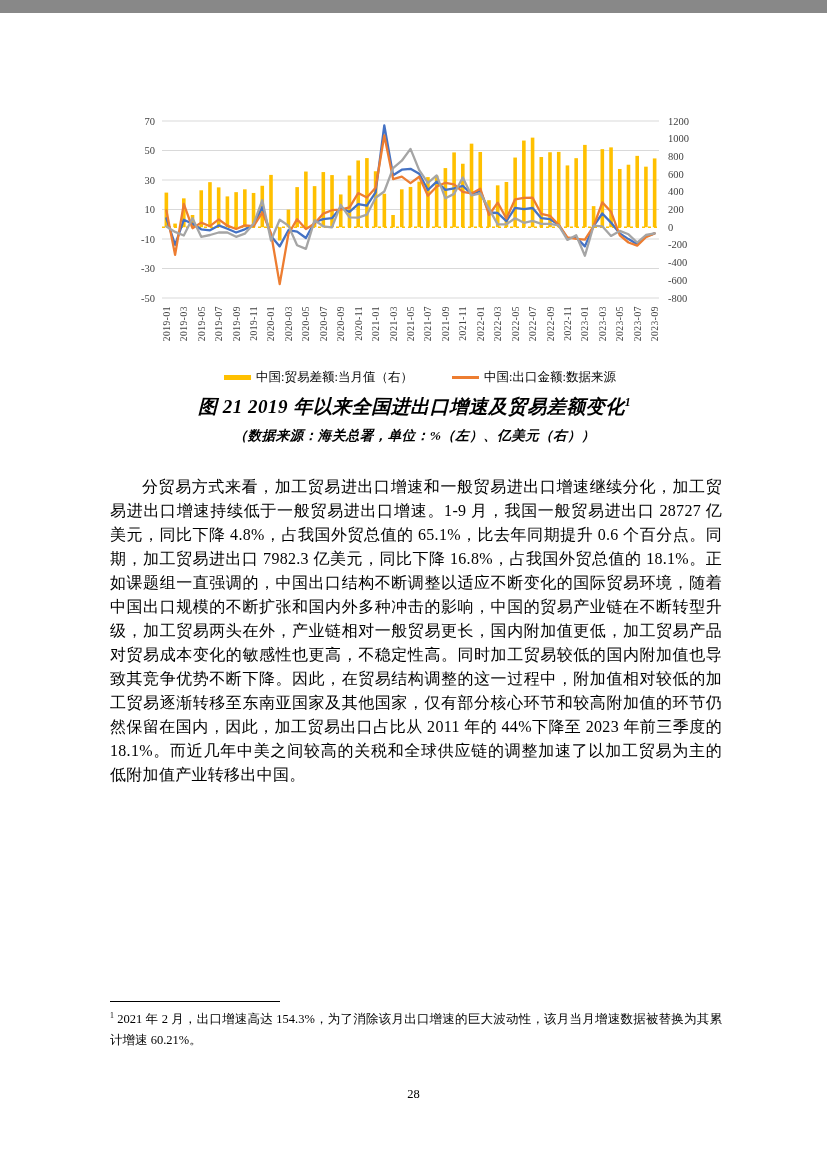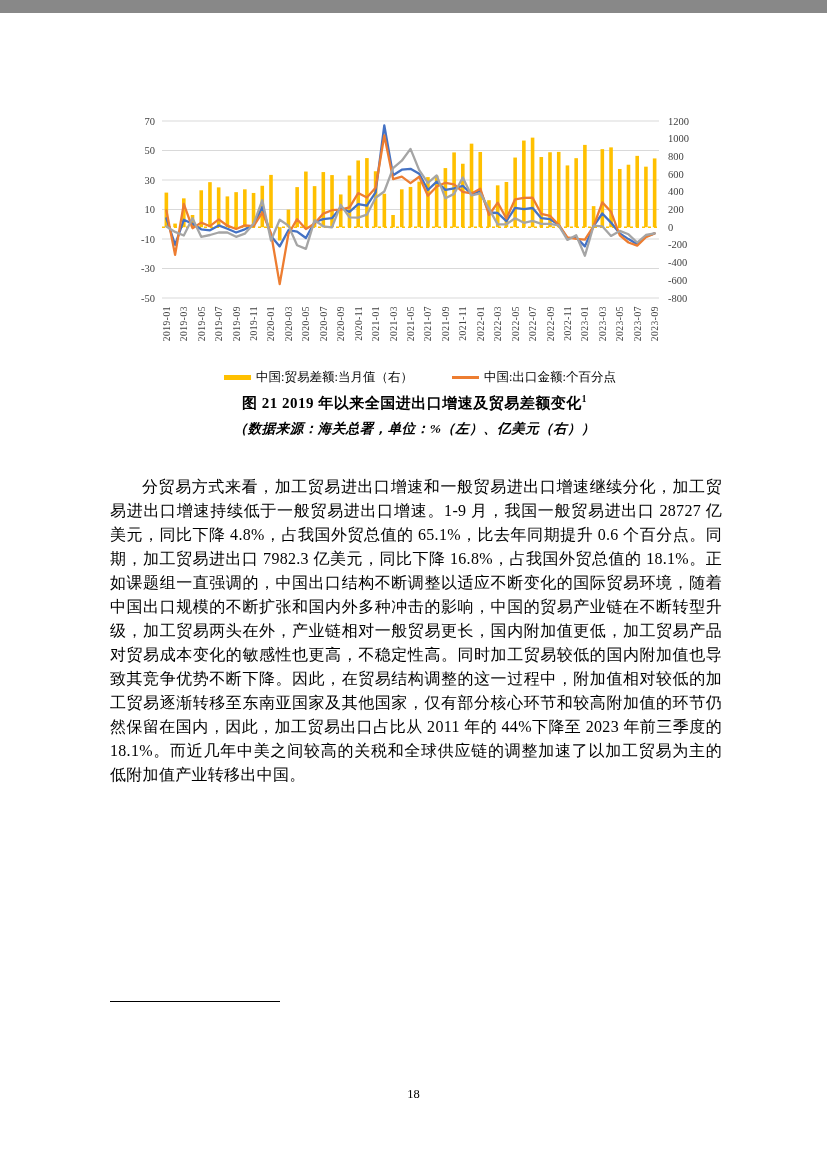--- a/index.html
+++ b/index.html
@@ -24,22 +24,23 @@
     font-size:12.5px;
     line-height:16px;
   }
   .legend-item { display:flex; align-items:center; white-space:nowrap; }
   .legend-marker { display:inline-block; width:27px; height:3px; margin-right:5px; flex:0 0 auto; }
   .legend-marker.bar { height:5px; }
   .fig-title {
     margin-top:9px;
     text-align:center;
     font-weight:bold;
-    font-size:15px;
+    font-size:19px;
     letter-spacing:0.5px;
+    font-style:italic;
   }
   .fig-title sup, .footnote sup { font-size:0.62em; vertical-align:super; line-height:0; }
   .fig-subtitle {
     margin-top:7px;
     text-align:center;
     font-weight:bold;
     font-size:13.5px;
     letter-spacing:0.5px;
     font-style:italic;
   }
@@ -191,28 +192,29 @@
         <polyline points="54.4,97.5 63.1,141.9 71.8,90.9 80.5,115.2 89.2,109.6 98.0,113.2 106.7,106.4 115.4,112.7 124.1,116.0 132.8,112.4 141.6,113.2 150.3,99.6 159.0,120.2 167.7,171.1 176.4,121.0 185.1,106.2 193.9,116.1 202.6,110.5 211.3,100.6 220.0,97.2 228.7,96.6 237.5,94.4 246.2,80.1 254.9,84.6 263.6,74.7 272.3,22.5 281.1,66.1 289.8,63.6 298.5,70.1 307.2,63.8 315.9,82.8 324.7,73.5 333.4,69.8 342.1,71.3 350.8,78.8 359.5,80.4 368.3,75.7 377.0,102.0 385.7,89.6 394.4,105.5 403.1,86.3 411.9,84.8 420.6,84.7 429.3,100.8 438.0,102.8 446.7,111.7 455.4,124.4 464.2,125.9 472.9,126.7 481.6,113.2 490.3,89.4 499.0,98.7 507.8,122.3 516.5,129.5 525.2,132.6 533.9,124.2 542.6,120.4" fill="none" stroke="#ED7D31" stroke-width="2.3" stroke-linejoin="round" stroke-linecap="round"></polyline>
         <polyline points="54.4,113.5 63.1,118.9 71.8,122.5 80.5,105.3 89.2,123.8 98.0,122.0 106.7,119.5 115.4,119.5 124.1,123.8 132.8,120.7 141.6,110.8 150.3,87.2 159.0,127.5 167.7,106.8 176.4,112.6 185.1,132.2 193.9,135.9 202.6,107.3 211.3,113.3 220.0,114.3 228.7,91.8 237.5,104.3 246.2,104.6 254.9,101.7 263.6,84.7 272.3,78.5 281.1,55.1 289.8,47.7 298.5,35.9 307.2,57.1 315.9,69.8 324.7,62.4 333.4,85.3 342.1,80.9 350.8,64.5 359.5,82.5 368.3,80.4 377.0,95.9 385.7,111.4 394.4,111.3 403.1,105.2 411.9,109.8 420.6,107.9 429.3,110.8 438.0,110.8 446.7,112.3 455.4,126.9 464.2,122.3 472.9,142.8 481.6,112.7 490.3,113.3 499.0,122.9 507.8,117.9 516.5,121.3 525.2,129.5 533.9,122.0 542.6,120.4" fill="none" stroke="#A5A5A5" stroke-width="2.3" stroke-linejoin="round" stroke-linecap="round"></polyline>
       </svg>
     <div class="legend" id="legend">
         <div class="legend-item">
           <span class="legend-marker bar" style="background: rgb(255, 192, 0);"></span>
           <span>中国:贸易差额:当月值（右）</span>
         </div>
         <div class="legend-item">
           <span class="legend-marker" style="background: rgb(237, 125, 49);"></span>
-          <span>中国:出口金额:个百分点</span>
+          <span>中国:出口金额:数据来源</span>
         </div>
       </div>
     <div class="fig-title"><span>图 21 2019 年以来全国进出口增速及贸易差额变化</span><sup>1</sup></div>
     <div class="fig-subtitle">（数据来源：海关总署，单位：%（左）、亿美元（右））</div>
   </div>
 
   <p class="body-text">分贸易方式来看，加工贸易进出口增速和一般贸易进出口增速继续分化，加工贸易进出口增速持续低于一般贸易进出口增速。1-9 月，我国一般贸易进出口 28727 亿美元，同比下降 4.8%，占我国外贸总值的 65.1%，比去年同期提升 0.6 个百分点。同期，加工贸易进出口 7982.3 亿美元，同比下降 16.8%，占我国外贸总值的 18.1%。正如课题组一直强调的，中国出口结构不断调整以适应不断变化的国际贸易环境，随着中国出口规模的不断扩张和国内外多种冲击的影响，中国的贸易产业链在不断转型升级，加工贸易两头在外，产业链相对一般贸易更长，国内附加值更低，加工贸易产品对贸易成本变化的敏感性也更高，不稳定性高。同时加工贸易较低的国内附加值也导致其竞争优势不断下降。因此，在贸易结构调整的这一过程中，附加值相对较低的加工贸易逐渐转移至东南亚国家及其他国家，仅有部分核心环节和较高附加值的环节仍然保留在国内，因此，加工贸易出口占比从 2011 年的 44%下降至 2023 年前三季度的 18.1%。而近几年中美之间较高的关税和全球供应链的调整加速了以加工贸易为主的低附加值产业转移出中国。</p>
 
   <div class="footnote-area">
     <div class="footnote-rule"></div>
+    <p class="footnote"><sup>1</sup> <span>2021 年 2 月，出口增速高达 154.3%，为了消除该月出口增速的巨大波动性，该月当月增速数据被替换为其累计增速 60.21%。</span></p>
   </div>
 
-  <div class="page-number">18</div>
+  <div class="page-number">28</div>
 
 </div>
 
 </body></html>

